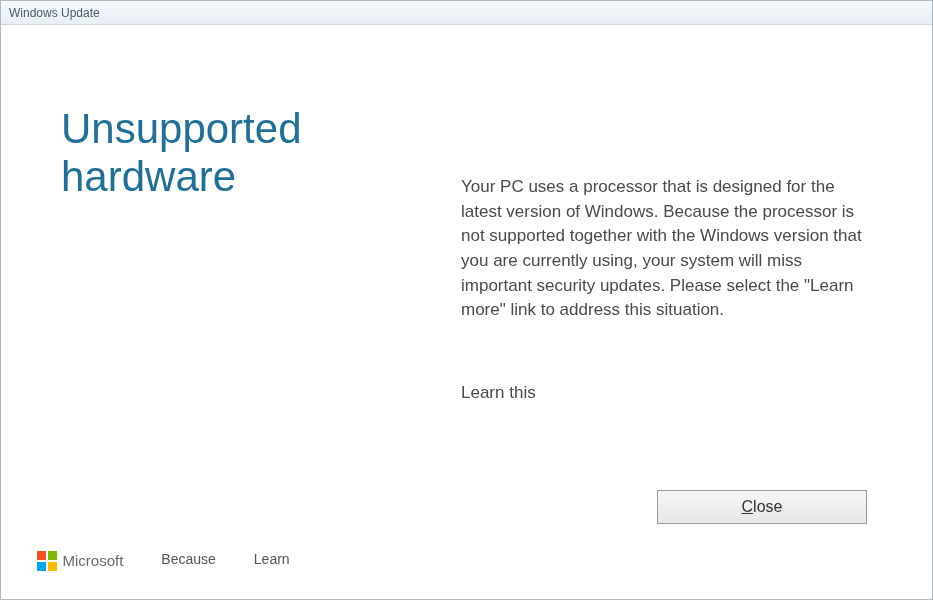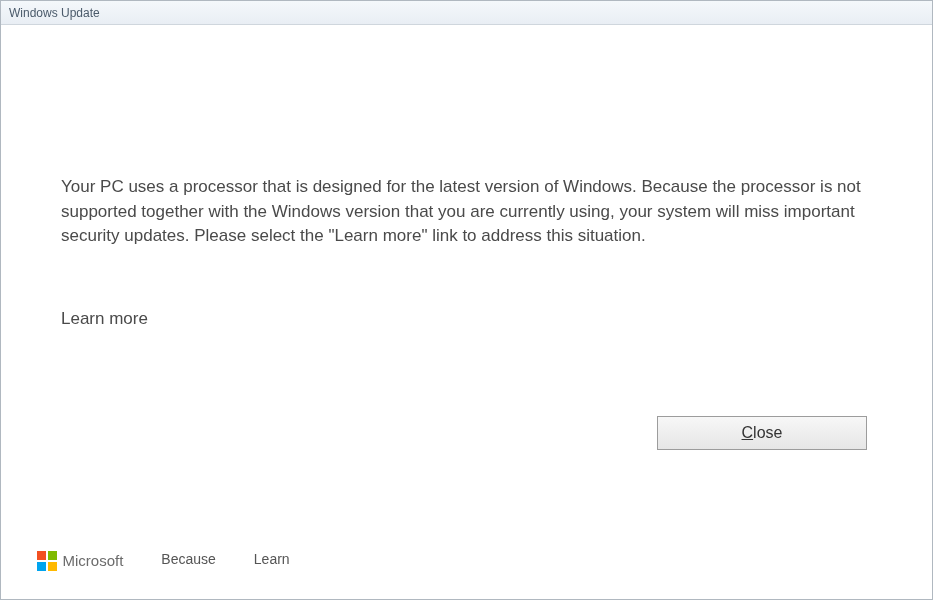--- a/index.html
+++ b/index.html
@@ -117,23 +117,26 @@
   </style>
 </head>
 <body>
 
 <div class="window">
   <div class="titlebar">
     <span>Windows Update</span>
   </div>
 
   <div class="content">
+    <div class="left">
+      <h1 class="heading">Unsupported hardware</h1>
+    </div>
     <div class="right">
       <p class="body-text">Your PC uses a processor that is designed for the latest version of Windows. Because the processor is not supported together with the Windows version that you are currently using, your system will miss important security updates. Please select the "Learn more" link to address this situation.</p>
-      <a class="learn-more">Learn more</a>
+      <a class="learn-more">Learn this</a>
       <div class="close-row">
         <button class="close-btn"><span class="u">C</span><span>lose</span></button>
       </div>
     </div>
   </div>
 
   <div class="footer">
     <div class="ms-logo">
       <div class="ms-squares">
         <div class="sq r"></div>

